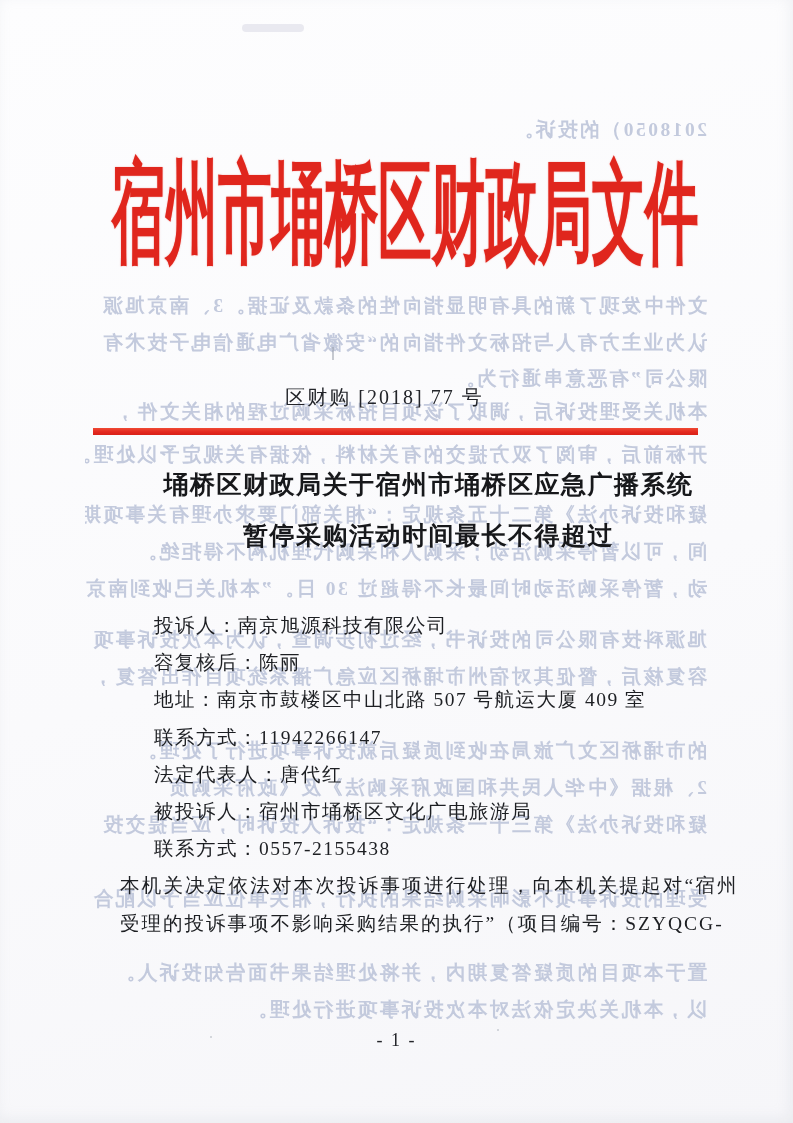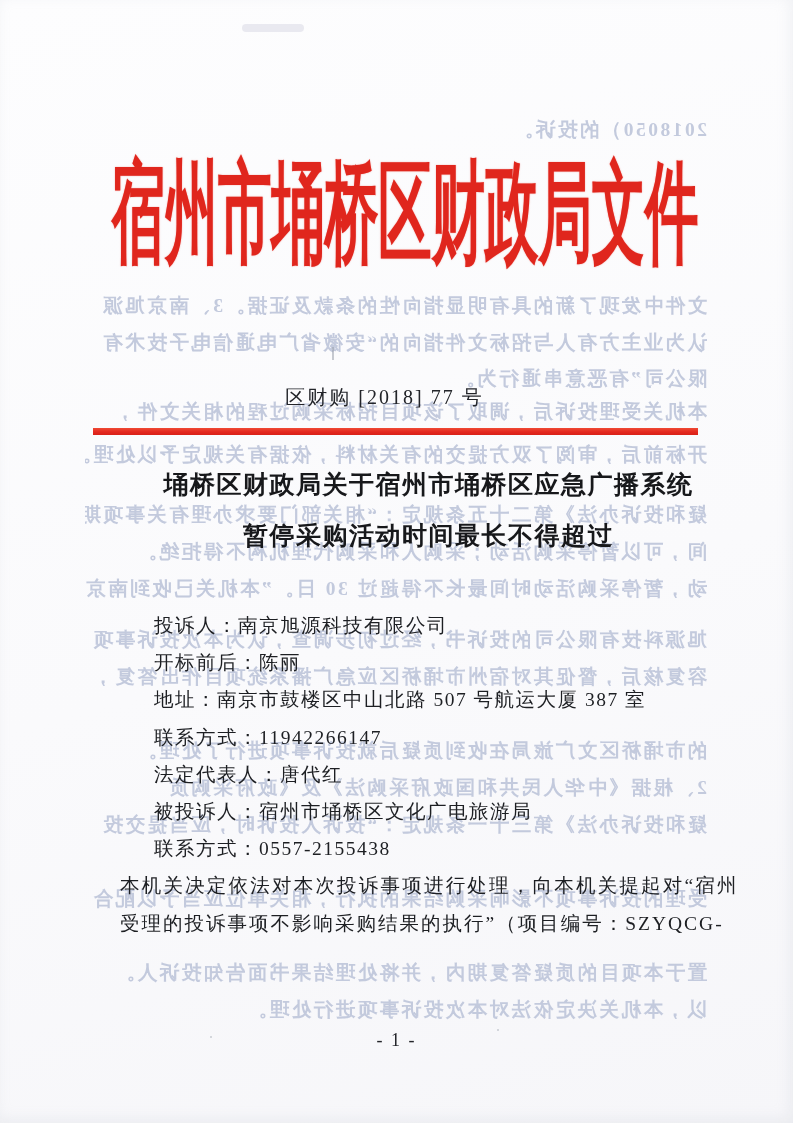--- a/index.html
+++ b/index.html
@@ -105,22 +105,22 @@
 
     <div class="red-rule"></div>
 
     <div class="doc-title">
       <div>埇桥区财政局关于宿州市埇桥区应急广播系统</div>
       <div>暂停采购活动时间最长不得超过</div>
     </div>
 
     <div class="body-text">
       <div class="line info">投诉人：南京旭源科技有限公司</div>
-      <div class="line info">开标前后：陈丽</div>
-      <div class="line info">地址：南京市鼓楼区中山北路 507 号航运大厦 387 室</div>
+      <div class="line info">容复核后：陈丽</div>
+      <div class="line info">地址：南京市鼓楼区中山北路 507 号航运大厦 409 室</div>
       <div class="line info">联系方式：11942266147</div>
       <div class="line info">法定代表人：唐代红</div>
       <div class="line info">被投诉人：宿州市埇桥区文化广电旅游局</div>
       <div class="line info">联系方式：0557-2155438</div>
       <div class="line para">本机关决定依法对本次投诉事项进行处理，向本机关提起对“宿州</div>
       <div class="line para-last">受理的投诉事项不影响采购结果的执行”（项目编号：SZYQCG-</div>
     </div>
 
     <div class="page-num">- 1 -</div>
 

